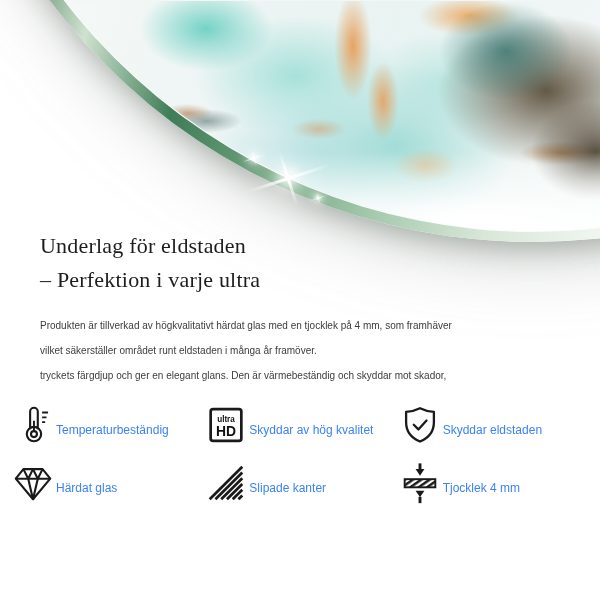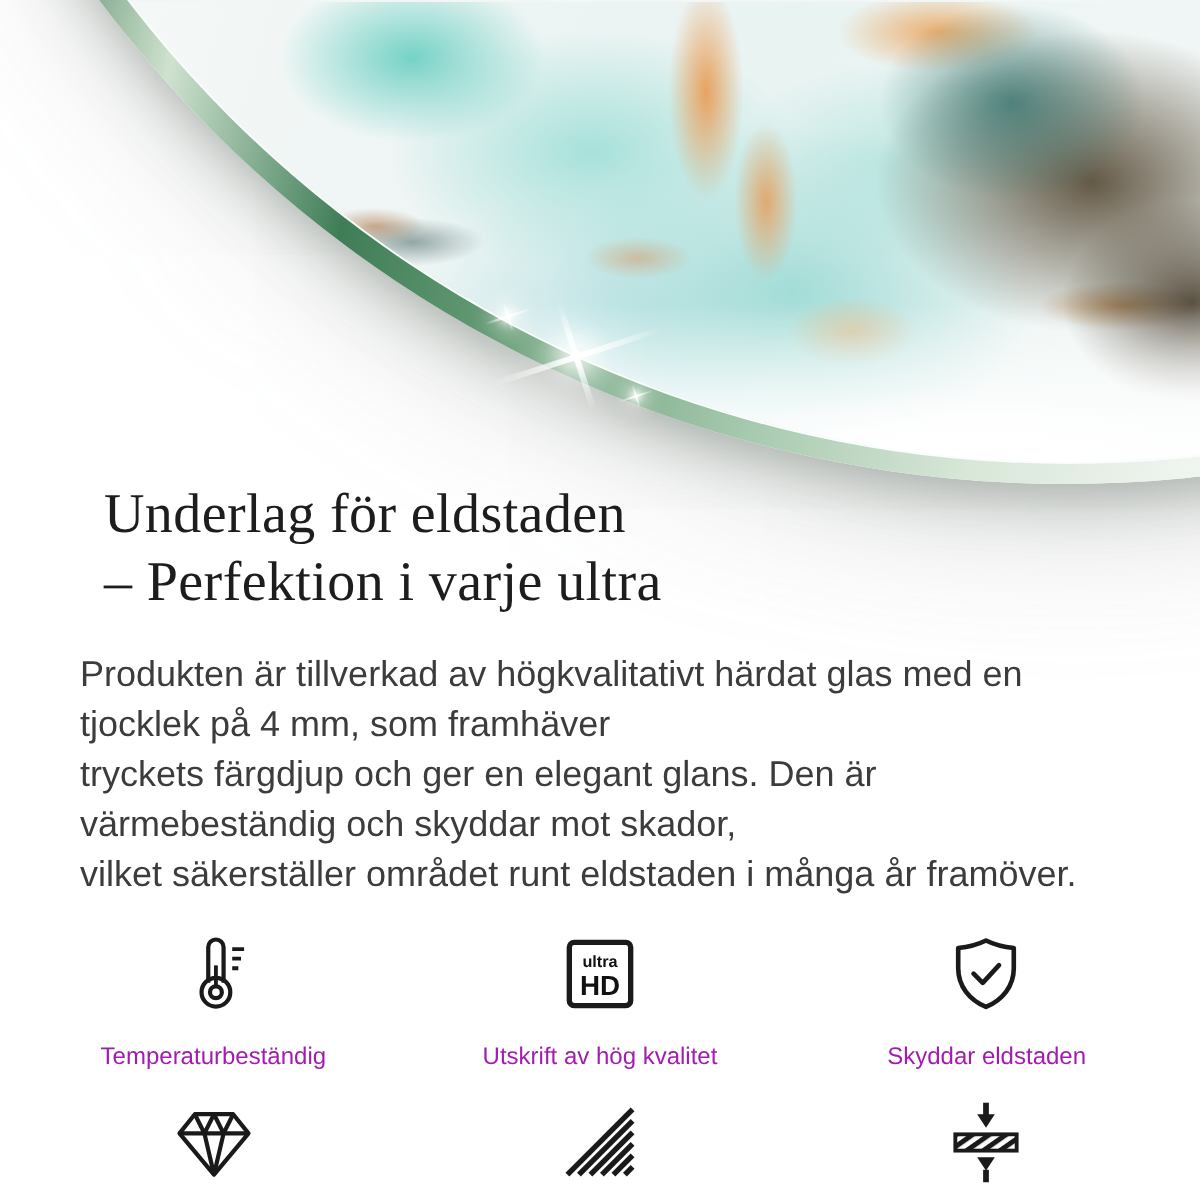--- a/index.html
+++ b/index.html
@@ -43,28 +43,28 @@
   .s1::before{width:88px;height:3px;left:-44px;top:-1.5px;}
   .s1::after{width:56px;height:3px;left:-28px;top:-1.5px;transform:rotate(90deg);}
   .s2{left:254px;top:158px;transform:scale(.4) rotate(-18deg);}
   .s2::before{width:60px;height:3px;left:-30px;top:-1.5px;}
   .s2::after{width:40px;height:3px;left:-20px;top:-1.5px;transform:rotate(90deg);}
   .s3{left:318px;top:198px;transform:scale(.3) rotate(-18deg);}
   .s3::before{width:60px;height:3px;left:-30px;top:-1.5px;}
   .s3::after{width:40px;height:3px;left:-20px;top:-1.5px;transform:rotate(90deg);}
   
   .content{position:absolute;left:0;top:0;right:0;z-index:1;padding:229px 40px 0;}
-  h1{margin:12px;font-family:"Liberation Serif","DejaVu Serif",serif;font-weight:500;
-     font-size:28px;line-height:34px;color:#1d1d1d;letter-spacing:.2px;}
-  .body-text{margin-top:16px;font-size:18px;line-height:25px;color:#3c3c3c;}
+  h1{margin:0;font-family:"Liberation Serif","DejaVu Serif",serif;font-weight:500;
+     font-size:22px;line-height:34px;color:#1d1d1d;letter-spacing:.2px;}
+  .body-text{margin-top:16px;font-size:10px;line-height:25px;color:#3c3c3c;}
   
   .features{margin:14px -30px 0;display:grid;grid-template-columns:repeat(3,1fr);row-gap:12px;}
-  .feature{display:flex;flex-direction:column;align-items:center;}
+  .feature{display:flex;flex-direction:row;align-items:center;}
   .icon-wrap{height:46px;display:flex;align-items:center;justify-content:center;}
-  .feature .label{margin-top:11px;font-size:12px;color:#a21caf;line-height:15px;}
+  .feature .label{margin-top:11px;font-size:12px;color:#3b82f6;line-height:15px;}
   svg{display:block;}
 </style>
 </head>
 <body>
 
 <div class="page">
 
   <div class="hero">
     <div class="glass-outer">
       <div class="glass-inner">
@@ -83,22 +83,22 @@
   </div>
 
   <div class="content">
     <h1>
       <span>Underlag för eldstaden</span><br>
       <span>– Perfektion i varje ultra</span>
     </h1>
 
     <div class="body-text">
       <div>Produkten är tillverkad av högkvalitativt härdat glas med en tjocklek på 4 mm, som framhäver</div>
+      <div>vilket säkerställer området runt eldstaden i många år framöver.</div>
       <div>tryckets färgdjup och ger en elegant glans. Den är värmebeständig och skyddar mot skador,</div>
-      <div>vilket säkerställer området runt eldstaden i många år framöver.</div>
     </div>
 
     <div class="features">
 
       <div class="feature">
         <div class="icon-wrap">
           <svg width="46" height="46" viewBox="0 0 48 48" fill="none" stroke="#1a1a1a" stroke-width="2.2">
             <circle cx="25" cy="33.5" r="7.5"></circle>
             <path d="M21 28.5 V10 a4 4 0 0 1 8 0 V28.5"></path>
             <circle cx="25" cy="33.5" r="3.1"></circle>
@@ -110,21 +110,21 @@
       </div>
 
       <div class="feature">
         <div class="icon-wrap">
           <svg width="46" height="46" viewBox="0 0 48 48">
             <rect x="8" y="7.5" width="32" height="33" rx="2.5" fill="none" stroke="#1a1a1a" stroke-width="2.8"></rect>
             <text x="24" y="20.5" text-anchor="middle" font-family="Liberation Sans, sans-serif" font-size="8.5" font-weight="700" fill="#111">ultra</text>
             <text x="24" y="35" text-anchor="middle" font-family="Liberation Sans, sans-serif" font-size="14.5" font-weight="800" fill="#111">HD</text>
           </svg>
         </div>
-        <div class="label">Utskrift av hög kvalitet</div>
+        <div class="label">Skyddar av hög kvalitet</div>
       </div>
 
       <div class="feature">
         <div class="icon-wrap">
           <svg width="46" height="46" viewBox="0 0 48 48" fill="none" stroke="#1a1a1a" stroke-width="2.4">
             <path d="M24 6.5 C28 8.5 33 9.9 38.5 10.4 V21 C38.5 30.5 32.5 37.6 24 41.2 C15.5 37.6 9.5 30.5 9.5 21 V10.4 C15 9.9 20 8.5 24 6.5 Z" stroke-linejoin="round"></path>
             <path d="M17.5 23.8 L22.3 28.6 L30.8 19.4" stroke-linecap="round" stroke-linejoin="round"></path>
           </svg>
         </div>
         <div class="label">Skyddar eldstaden</div>

